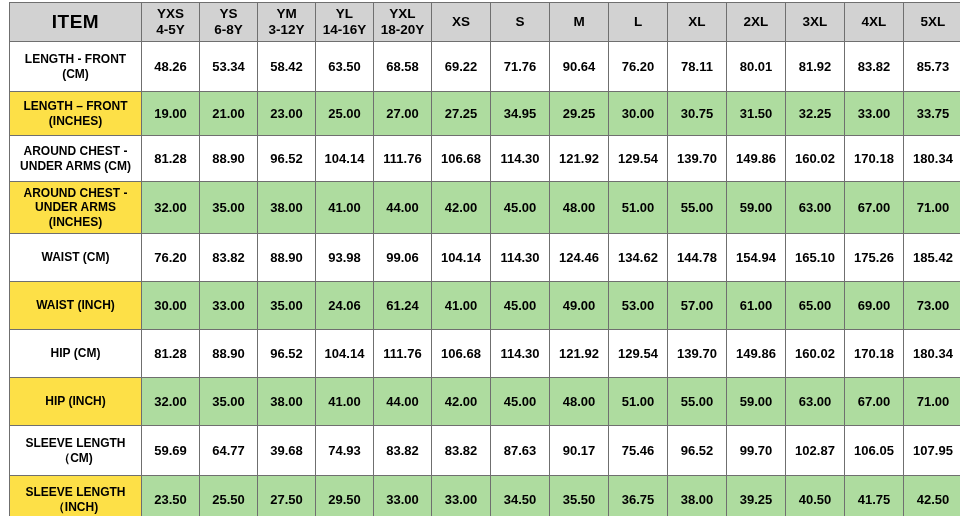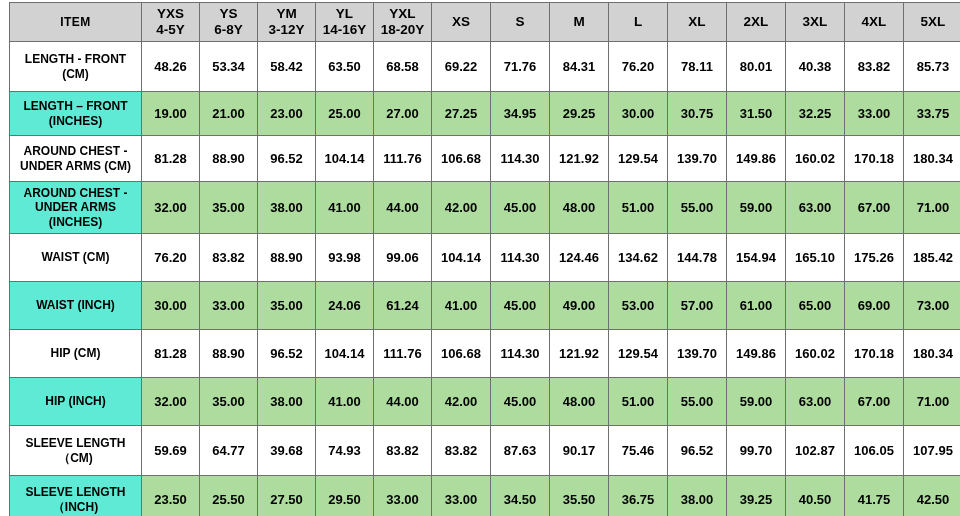--- a/index.html
+++ b/index.html
@@ -38,21 +38,21 @@
     overflow: hidden;
     white-space: normal;
   }
   
   thead th {
     background: #d2d2d2;
     font-size: 13.5px;
     height: 36px;
   }
   thead th.item-head {
-    font-size: 12px;
+    font-size: 19px;
     letter-spacing: 0.5px;
   }
   thead th .sz-name { display:block; }
   thead th .sz-age  { display:block; }
 
   
   col.c-item { width: 132px; }
   col.c-size { width: 58px; }
   col.c-adult { width: 59px; }
 
@@ -60,21 +60,21 @@
   tbody td {
     font-size: 13px;
   }
   tbody td.label {
     font-size: 12px;
     padding-left: 3px;
     padding-right: 3px;
   }
   tbody tr.white td { background: #ffffff; }
   tbody tr.green td { background: #aedc9f; }
-  tbody tr.green td.label { background: #5eead4; }
+  tbody tr.green td.label { background: #fde047; }
 
   tbody td.label .l-line { display: block; }
 </style>
 </head>
 <body>
 
 <div id="size-chart-wrap">
   <table class="size-chart">
     <colgroup>
       <col class="c-item">
@@ -151,25 +151,25 @@
             <span class="l-line">LENGTH - FRONT</span>
             <span class="l-line">(CM)</span>
           </td>
           <td class="value">48.26</td>
           <td class="value">53.34</td>
           <td class="value">58.42</td>
           <td class="value">63.50</td>
           <td class="value">68.58</td>
           <td class="value">69.22</td>
           <td class="value">71.76</td>
-          <td class="value">84.31</td>
+          <td class="value">90.64</td>
           <td class="value">76.20</td>
           <td class="value">78.11</td>
           <td class="value">80.01</td>
-          <td class="value">40.38</td>
+          <td class="value">81.92</td>
           <td class="value">83.82</td>
           <td class="value">85.73</td>
         </tr>
         <tr class="green" style="height: 44px;">
           <td class="label">
             <span class="l-line">LENGTH – FRONT</span>
             <span class="l-line">(INCHES)</span>
           </td>
           <td class="value">19.00</td>
           <td class="value">21.00</td>

